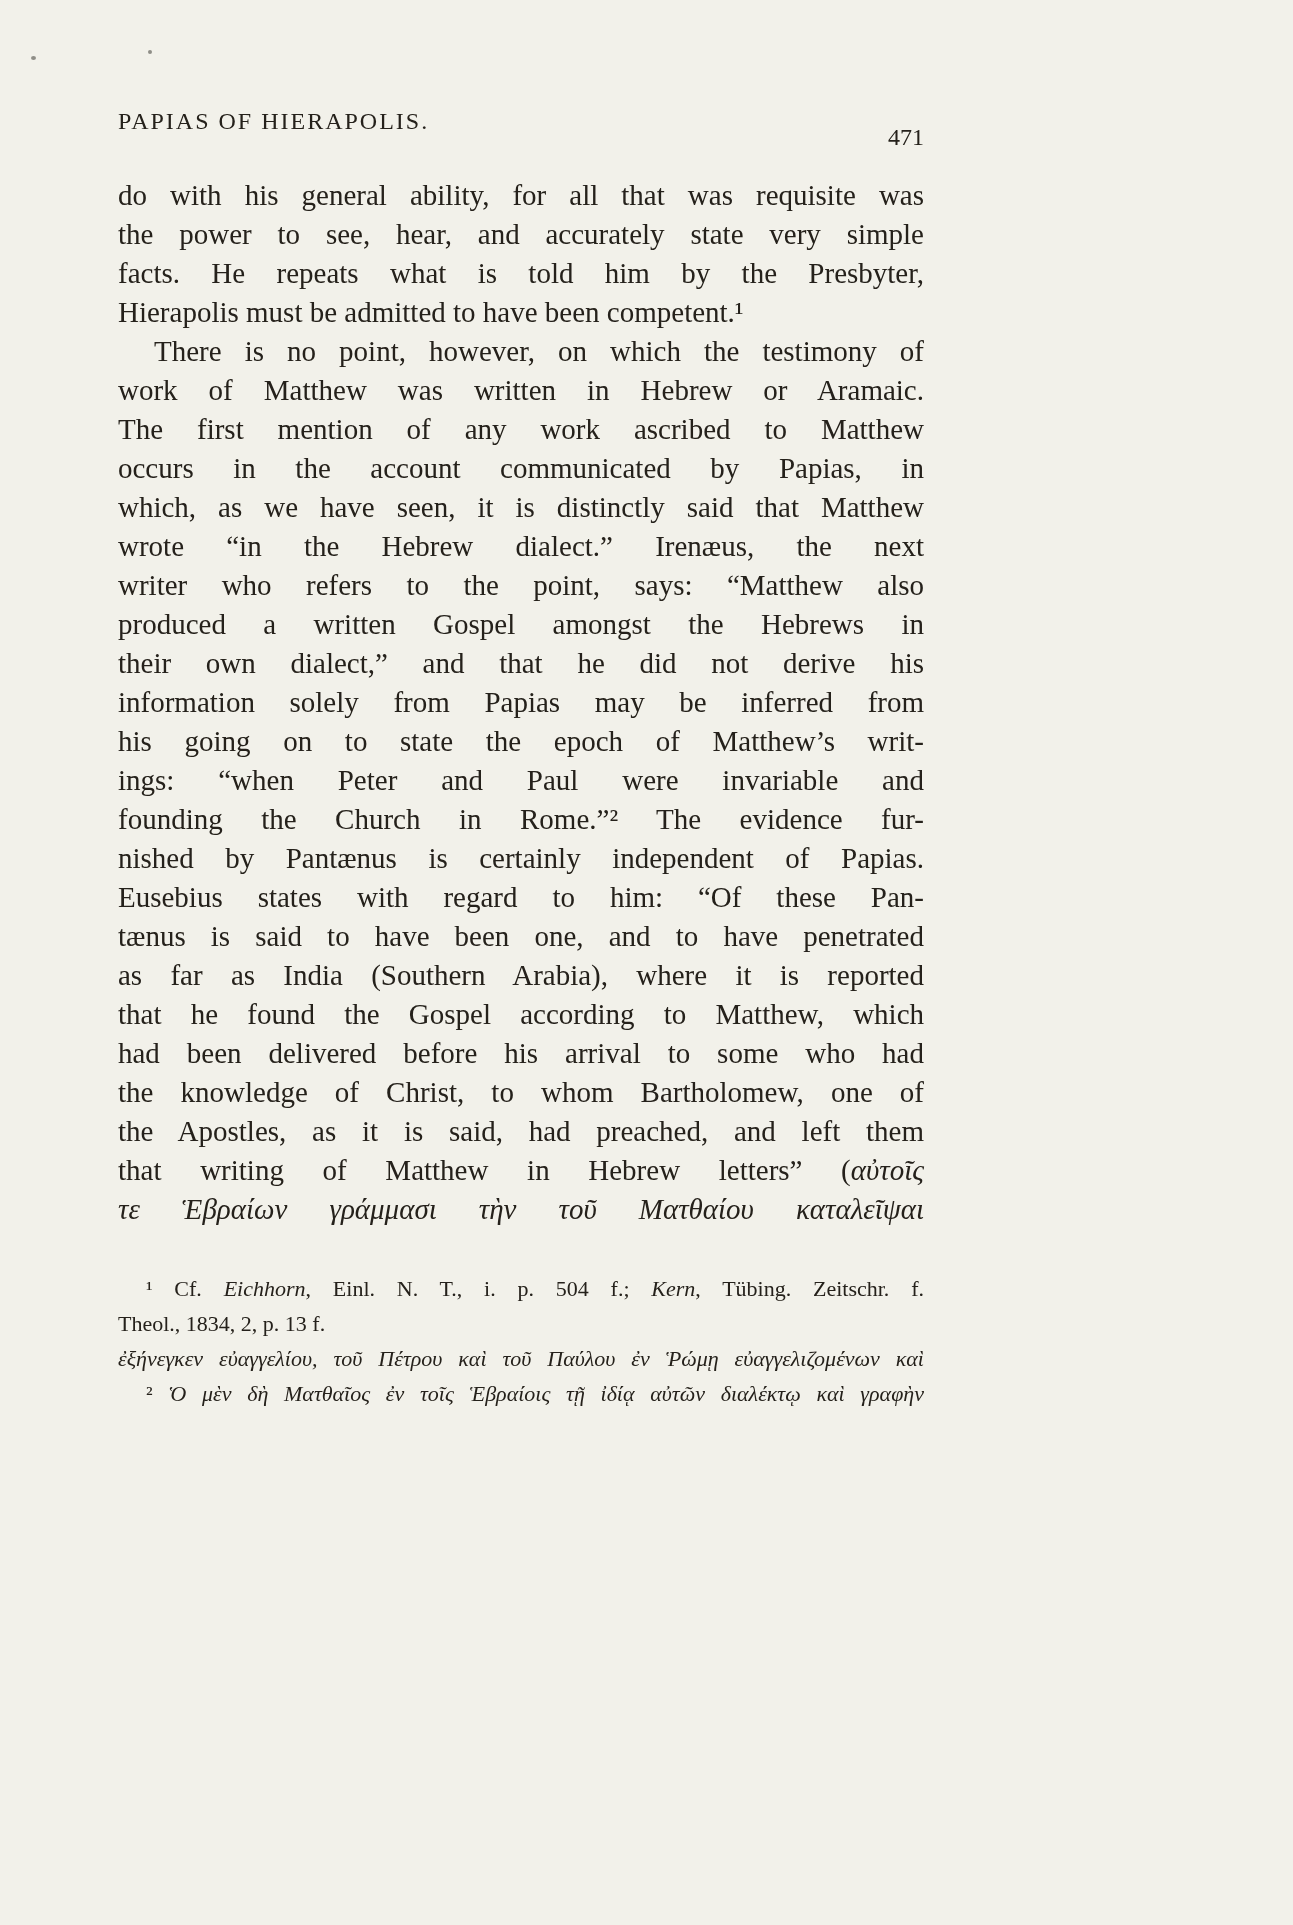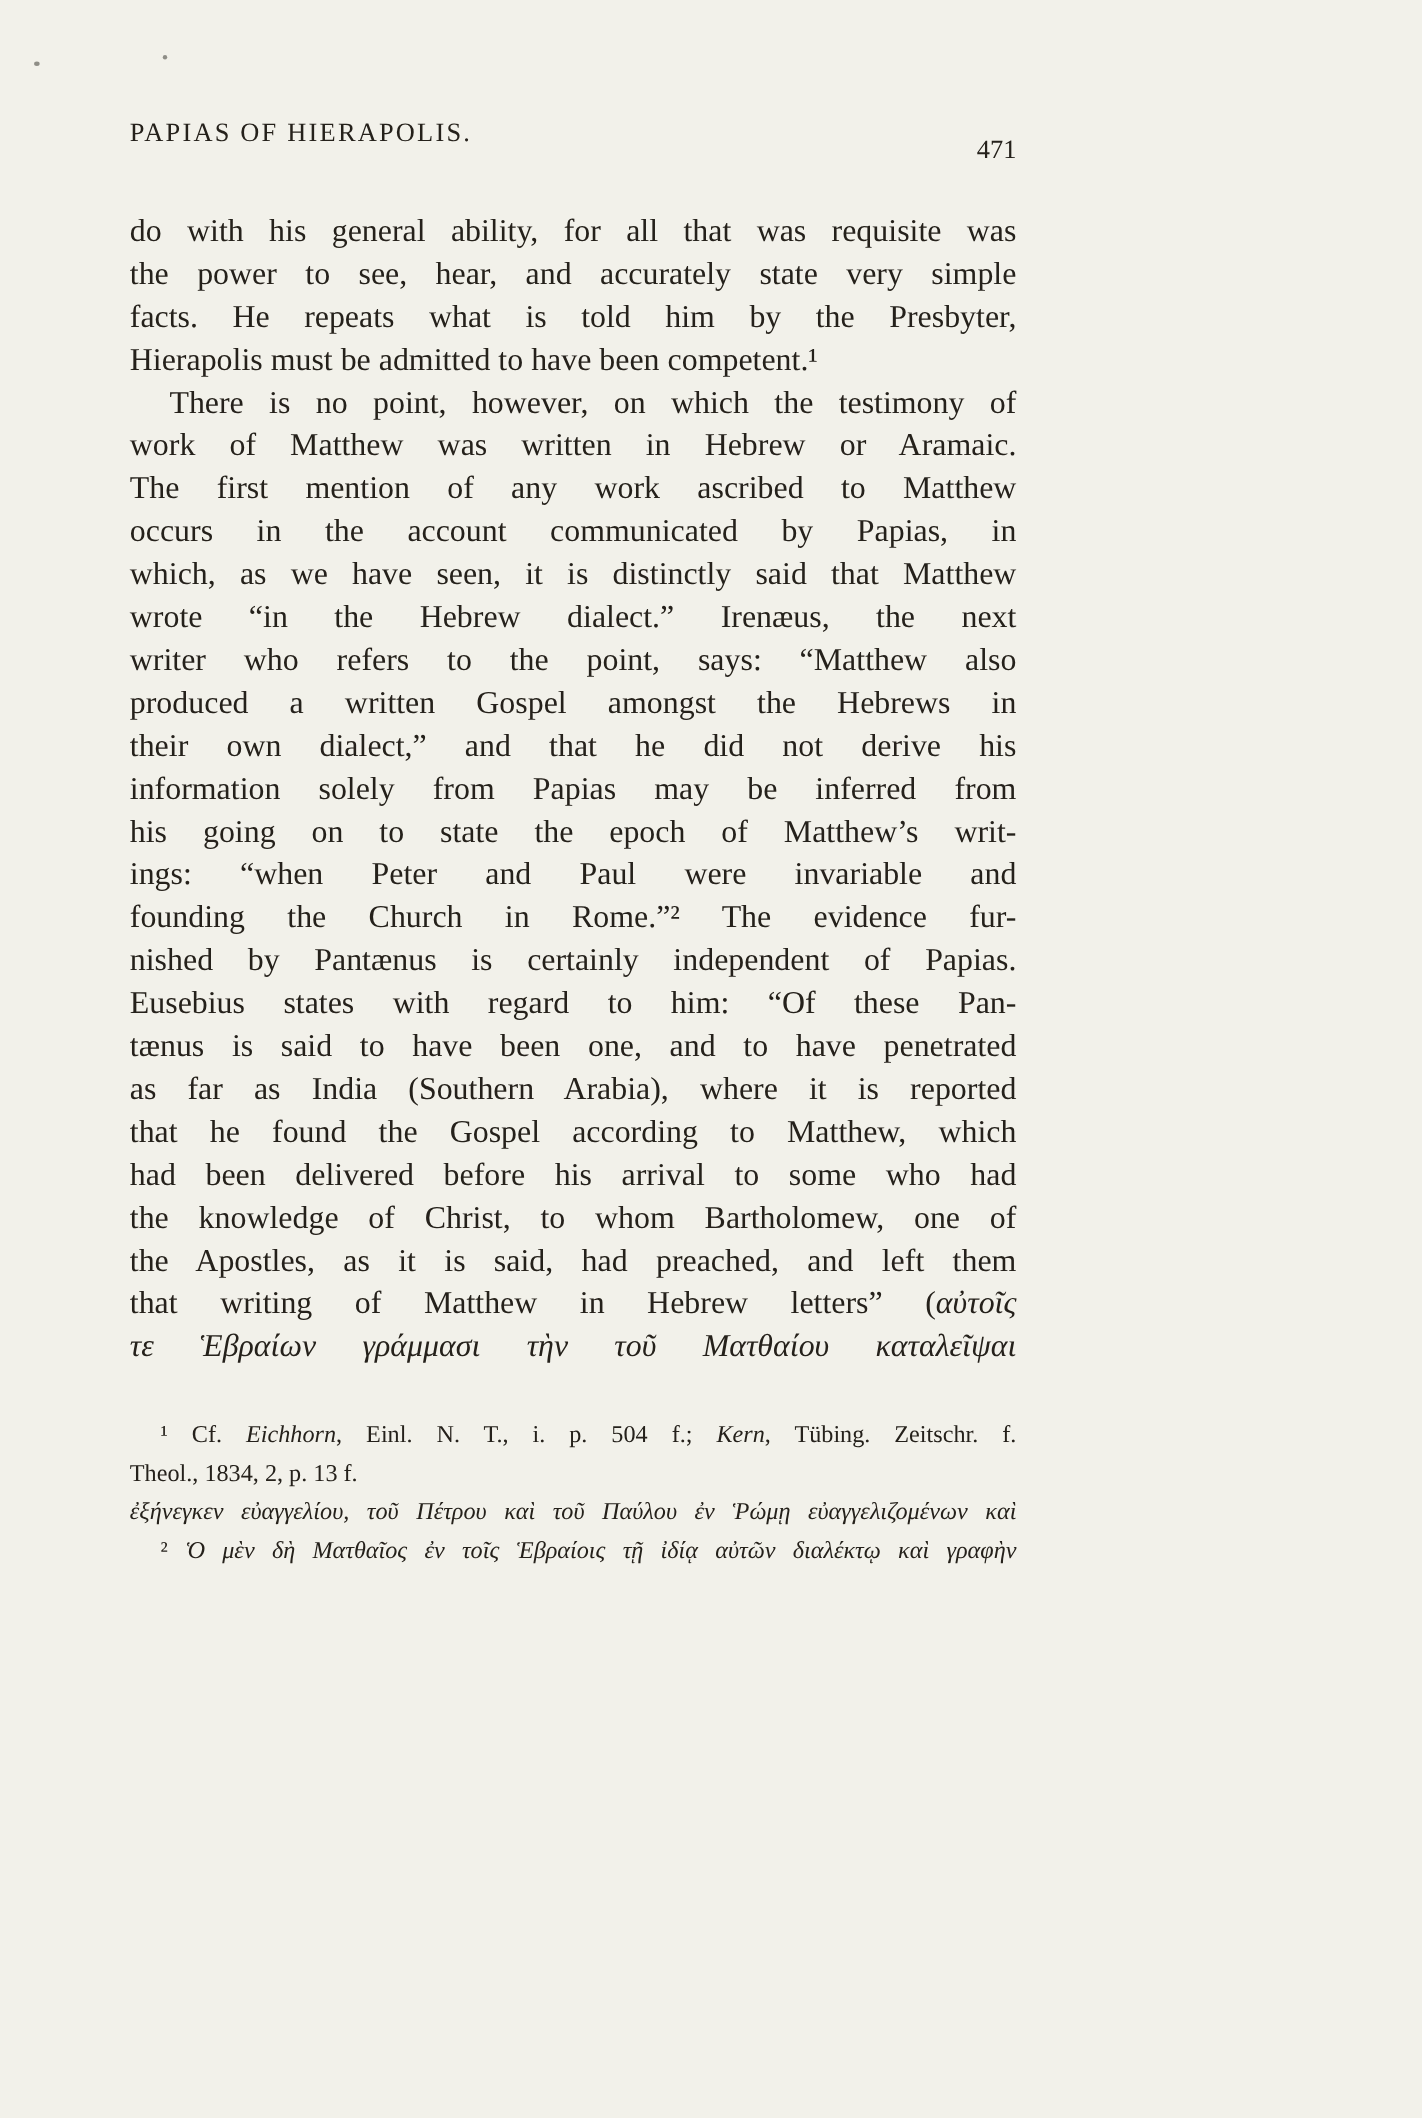--- a/index.html
+++ b/index.html
@@ -44,21 +44,21 @@
     position: absolute;
     left: 0; right: 0;
     text-align: left;
     letter-spacing: 2px;
   }
   .page-number {
     position: absolute;
     right: 0; top: 16px;
   }
   .body-text {
-    margin-top: 51px;
+    margin-top: 36px;
     font-size: 29px;
     line-height: 39px;
   }
   .line {
     text-align: justify;
     text-align-last: justify;
   }
   .line.last { text-align-last: left; }
   .body-text .line.indent { text-indent: 36px; }
   .it { font-style: italic; }

